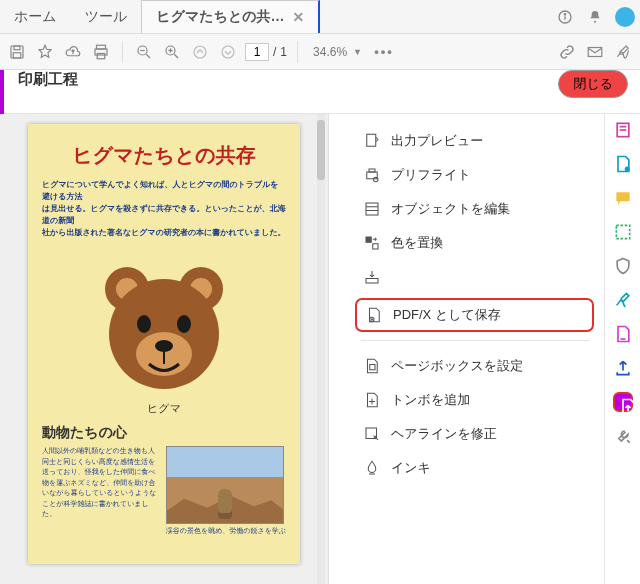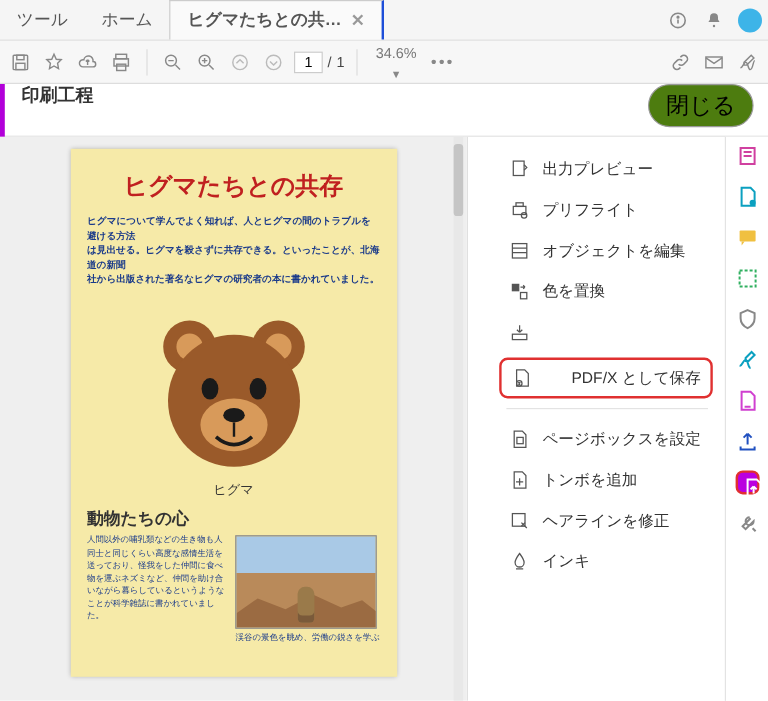--- a/index.html
+++ b/index.html
@@ -8,58 +8,58 @@
   .topbar .tab { padding:0 14px; display:flex; align-items:center; font-size:14px; color:#555; }
   .topbar .tab.active { background:#fafafa; border-top:1px solid #ccc; border-left:1px solid #ccc; border-right:2px solid #1d4ed8;font-weight:bold; }
   .topbar .spacer { flex:1; }
   .topbar .ticon { width:30px; display:flex; align-items:center; justify-content:center; color:#777; }
   .avatar { width:20px; height:20px; border-radius:50%; background:#3db4e8; }
   .toolbar { height:36px; display:flex; align-items:center; background:#f7f7f7; border-bottom:1px solid #ddd; gap:6px; padding:0 6px; color:#777; }
   .toolbar .icon { width:22px; height:22px; display:flex; align-items:center; justify-content:center; }
   .toolbar .sep { width:1px; height:22px; background:#ddd; margin:0 4px; }
   .pagebox { font-size:12px; color:#444; display:flex; align-items:center; gap:4px; }
   .pagebox input { width:24px; height:18px; border:1px solid #ccc; text-align:center; font-size:12px; }
-  .zoom { font-size:12px; border:1px solid transparent; padding:2px 4px; display:flex; align-items:center; gap:6px;flex-direction:column; }
+  .zoom { font-size:12px; border:1px solid transparent; padding:2px 4px; display:flex; align-items:center; gap:6px; }
   .panelbar { height:44px; display:flex; align-items:flex-start; padding:0 12px; border-bottom:1px solid #e3e3e3; }
   .panelbar .accent { width:4px; height:44px; background:#b200d9; position:absolute; left:0; }
   .panelbar h2 { font-size:15px; font-weight:600; color:#333; margin-left:6px; }
   .panelbar .spacer { flex:1; }
-  .closebtn { border:1px solid #999; border-radius:18px; padding:4px 14px; font-size:19px; background:#4d7c0f; }
+  .closebtn { border:1px solid #999; border-radius:18px; padding:4px 14px; font-size:13px; background:#ef4444; }
   .main { display:flex; height:470px; }
-  .docarea { width:389px; background:#efefef; position:relative; padding:10px 18px; }
+  .docarea { width:328px; background:#efefef; position:relative; padding:10px 18px; }
   .page { background:#f6eaa8; width:272px; height:440px; margin:0 auto; box-shadow:0 0 4px rgba(0,0,0,.3); padding:12px 14px; position:relative; overflow:hidden; }
   .page h1 { color:#c02020; font-size:20px; font-weight:800; text-align:center; margin:6px 0 10px; }
   .page .body { font-size:8px; color:#1a3a8a; line-height:1.5;font-weight:bold; }
   .bear { width:150px; height:150px; margin:10px auto 2px; position:relative; }
   .caption { text-align:center; font-size:11px; color:#333; margin-top:0; }
   .page h3 { font-size:14px; font-weight:800; margin-top:8px; }
   .cols { display:flex; gap:6px; margin-top:4px; }
   .cols .txt { flex:1; font-size:7px; color:#1a3a8a; line-height:1.5; }
   .photo { width:118px; height:78px; background:linear-gradient(#a9c9e6 40%, #b98a5a 40%); position:relative; border:1px solid #888; }
   .photo::after { content:""; position:absolute; bottom:4px; left:50%; width:14px; height:30px; background:#9a7a4a; border-radius:6px 6px 4px 4px; transform:translateX(-50%); box-shadow:inset 0 -6px 0 #7a5a3a; }
   .photo .rock { position:absolute; left:0; bottom:0; width:100%; height:40%; background:#9b6b42; clip-path:polygon(0 60%, 15% 20%, 35% 50%, 55% 10%, 75% 45%, 90% 25%, 100% 55%, 100% 100%, 0 100%); }
   .photocap { font-size:7px; color:#1a3a8a; text-align:center; margin-top:2px; }
   .scroll { position:absolute; right:3px; top:0; bottom:0; width:8px; background:#e8e8e8; }
   .scroll .thumb { position:absolute; top:6px; left:0; right:0; height:60px; background:#c5c5c5; border-radius:3px; }
   .sidepanel { flex:1; background:#fff; padding:10px 0 0 18px; border-left:1px solid #e0e0e0; }
   .sideitem { display:flex; align-items:center; gap:10px; padding:8px 16px; font-size:13px; color:#333; }
   .sideitem svg { width:18px; height:18px; stroke:#555; fill:none; stroke-width:1.4; }
-  .sideitem.hl { border:2px solid #e03030; border-radius:7px; margin:4px 10px 4px 8px; padding:6px 8px;justify-content:space-between; }
+  .sideitem.hl { border:2px solid #e03030; border-radius:7px; margin:4px 10px 4px 8px; padding:6px 8px; }
   .divider { height:1px; background:#e3e3e3; margin:8px 14px; }
   .rightrail { position:absolute; right:0; top:114px; width:36px; bottom:0; background:#fff; border-left:1px solid #e3e3e3; display:flex; flex-direction:column; align-items:center; padding-top:6px; gap:14px; }
   .rightrail .ri { width:20px; height:20px; }
   .rightrail .ri svg { width:20px; height:20px; }
   .rightrail .hl { border:2px solid #e03030; border-radius:6px; padding:3px; background:#ba00e0; }
 </style>
 </head>
 <body>
 
 <div class="topbar">
+  <div class="tab">ホーム</div>
   <div class="tab">ツール</div>
-  <div class="tab">ホーム</div>
   <div class="tab active"><span>ヒグマたちとの共…</span>&nbsp;&nbsp;<span style="color:#999">✕</span></div>
   <div class="spacer"></div>
   <div class="ticon">
       <svg viewBox="0 0 24 24" width="16" height="16" fill="none" stroke="#888" stroke-width="2">
         <circle cx="12" cy="12" r="9"></circle>
         <line x1="12" y1="11" x2="12" y2="16"></line>
         <circle cx="12" cy="8" r="1" fill="#888"></circle>
       </svg>
     </div>
   <div class="ticon">

